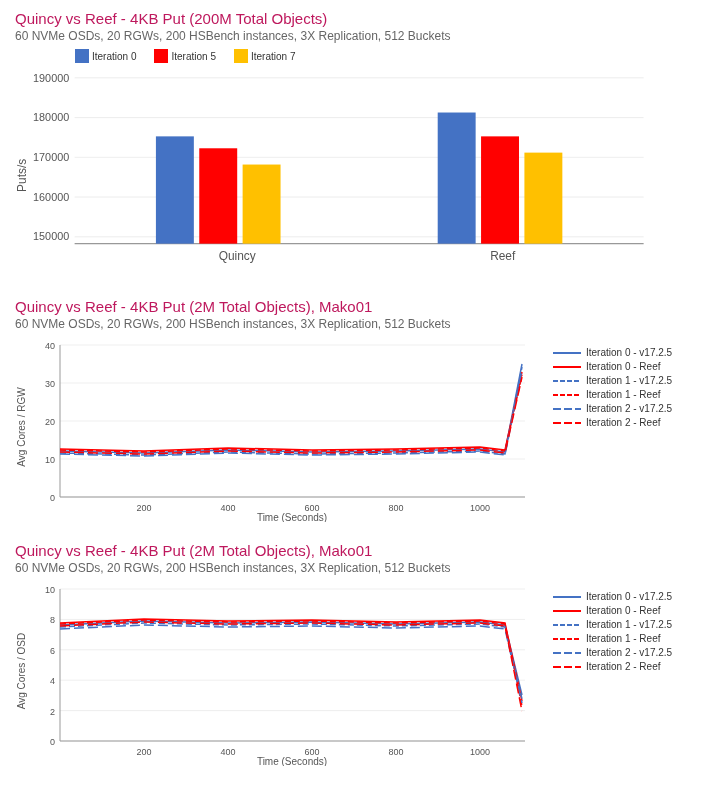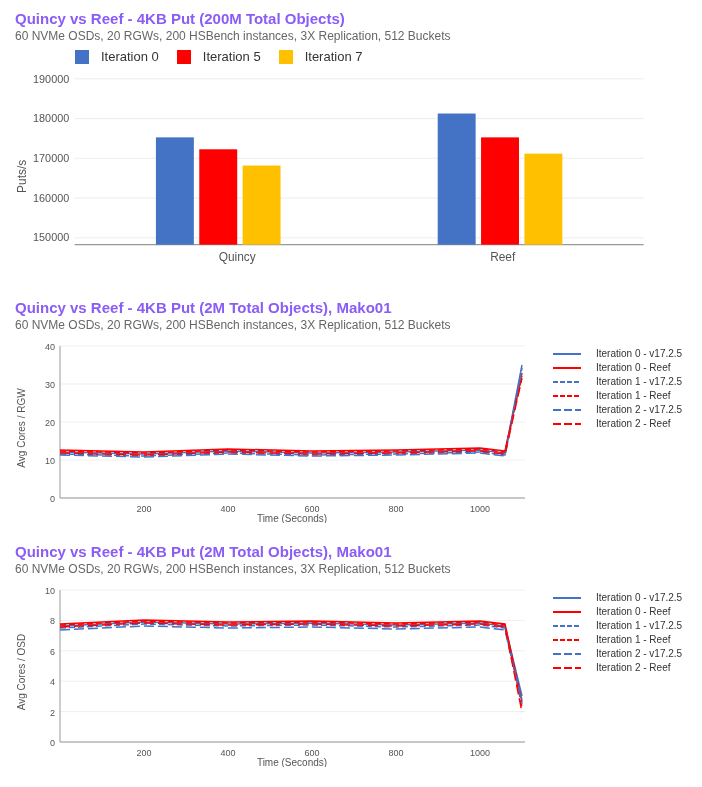--- a/index.html
+++ b/index.html
@@ -10,22 +10,22 @@
       color: #333;
       width: 702px;
       min-height: 787px;
       padding: 10px 15px;
     }
     .chart-section {
       margin-bottom: 20px;
     }
     .chart-title {
       font-size: 15px;
-      font-weight: bold;
-      color: #8b5cf6;
+      font-weight: normal;
+      color: #be185d;
       margin-bottom: 2px;
     }
     .chart-subtitle {
       font-size: 12px;
       color: #666;
       margin-bottom: 6px;
     }
     .chart-area {
       position: relative;
       display: flex;
@@ -38,41 +38,41 @@
     .legend-bar {
       display: flex;
       gap: 18px;
       margin-bottom: 4px;
       margin-left: 60px;
       align-items: center;
     }
     .legend-item {
       display: flex;
       align-items: center;
-      gap: 12px;
-      font-size: 13px;
+      gap: 3px;
+      font-size: 10px;
     }
     .legend-color-box {
       width: 14px;
       height: 14px;
       display: inline-block;
     }
     .legend-line {
       display: flex;
       flex-direction: column;
       gap: 3px;
       font-size: 10px;
       margin-left: 8px;
       margin-top: 10px;
       width: 130px;
     }
     .legend-line-item {
       display: flex;
       align-items: center;
-      gap: 15px;
+      gap: 5px;
       white-space: nowrap;
     }
   </style>
 </head>
 <body>
 
 <div class="chart-section">
   <div class="chart-title">Quincy vs Reef - 4KB Put (200M Total Objects)</div>
   <div class="chart-subtitle">60 NVMe OSDs, 20 RGWs, 200 HSBench instances, 3X Replication, 512 Buckets</div>
   <div class="legend-bar">

